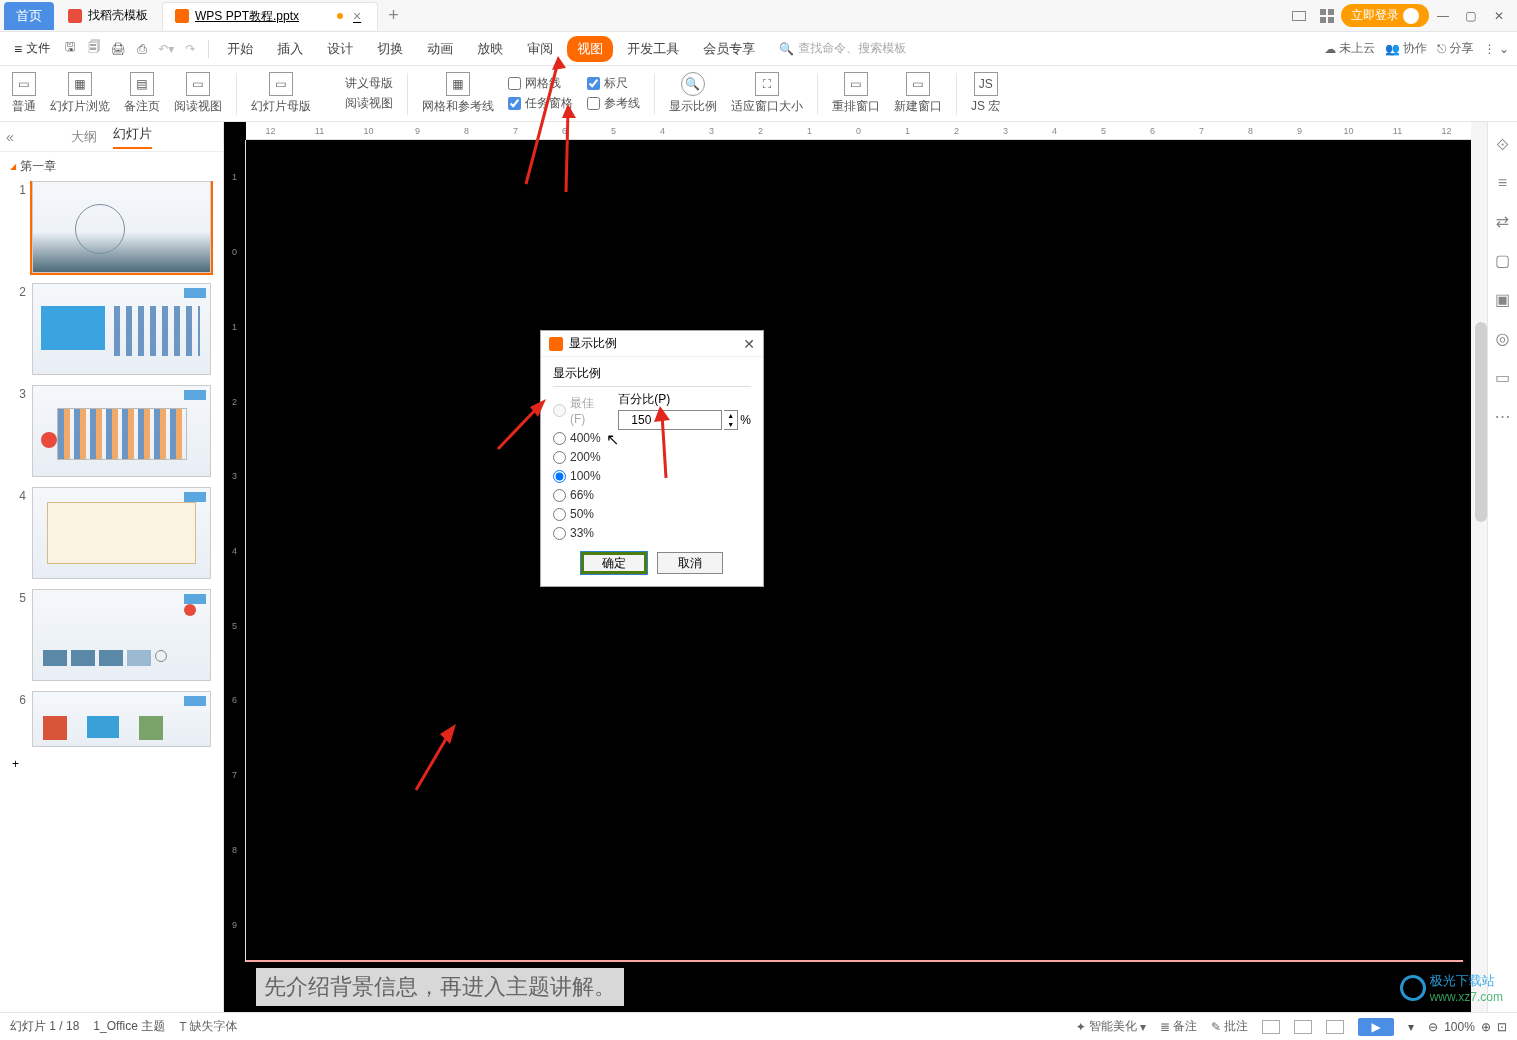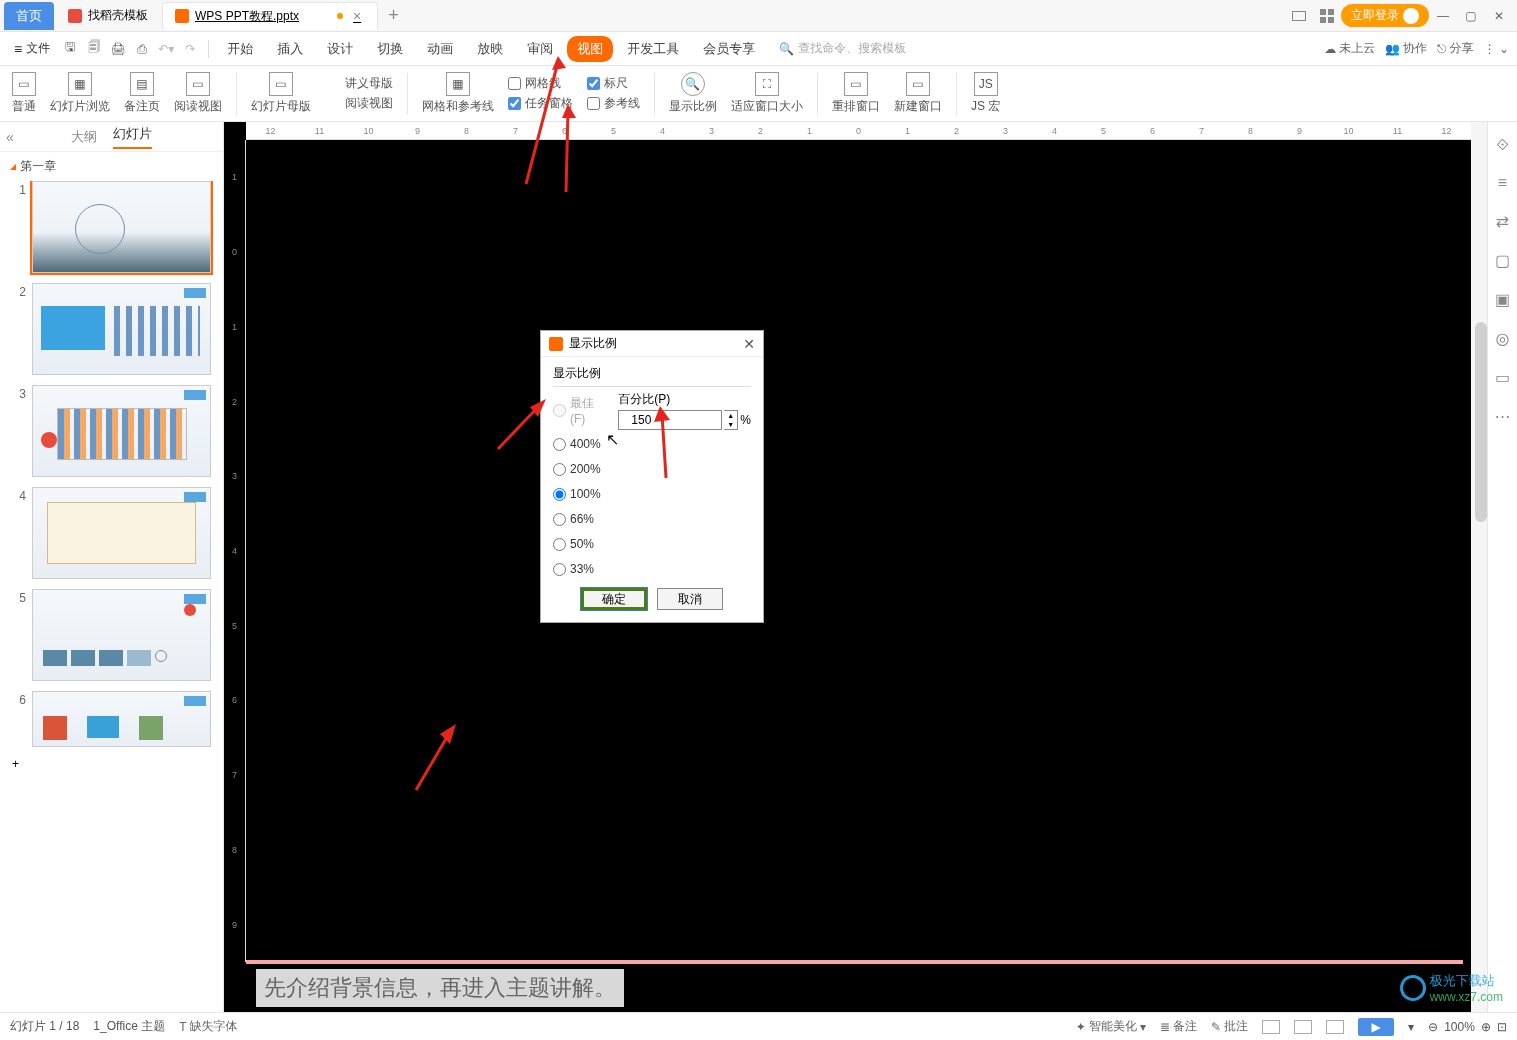--- a/index.html
+++ b/index.html
@@ -70,21 +70,21 @@
 .canvas { position:absolute; top:100px; left:112px; width:820px; height:465px; background:linear-gradient(180deg,#f2f6f8 0%,#eaf0f3 55%,#dbe5ea 100%); box-shadow:0 2px 10px rgba(0,0,0,.15);}
 .canvas .mtn { position:absolute; bottom:0; left:0; right:0; height:160px; }
 .canvas .mtn path{ fill:#5c7888; opacity:.75;}
 .canvas .mtn2 path{ fill:#3f5766; opacity:.85;}
 .canvas .bigring { position:absolute; top:56px; left:380px; width:280px; height:280px; border:1px solid #6b8291; border-radius:50%;}
 .canvas .ttl { position:absolute; top:140px; left:522px; font-size:26px; color:#455a66; letter-spacing:3px;}
 .canvas .clouds { position:absolute; top:170px; right:56px; }
 .canvas .clouds svg { width:100px; height:42px;}
 .canvas .birds { position:absolute; top:104px; right:146px; font-size:12px; color:#89a0ab; letter-spacing:6px;}
 .canvas .al { position:absolute; top:6px; left:6px; background:#fff; border:1px solid #7ebf5f; color:#7ebf5f; font-size:10px; padding:0 4px; border-radius:3px;}
-.notes { position:absolute; left:22px; right:24px; bottom:0; height:52px; border-top:4px solid #fca5a5; display:flex; align-items:center; padding:0 10px;}
+.notes { position:absolute; left:22px; right:24px; bottom:0; height:52px; border-top:2px solid #fca5a5; display:flex; align-items:center; padding:0 10px;}
 .notes .nt { background:#d8d8d8; color:#666; font-size:22px; padding:4px 8px;}
 
 
 .rightrail { width:30px; border-left:1px solid #e5e5e5; display:flex; flex-direction:column; align-items:center; gap:20px; padding-top:14px; color:#888;}
 .rightrail .ri { cursor:pointer; font-size:16px;}
 
 
 .status { height:28px; border-top:1px solid #e5e5e5; display:flex; align-items:center; padding:0 10px; font-size:12px; color:#555; gap:14px;}
 .status .sp { flex:1;}
 .status .sbtn { display:flex; align-items:center; gap:3px; cursor:pointer; color:#666;}
@@ -93,21 +93,21 @@
 .status .vbtn { width:18px;height:14px;border:1px solid #aaa; cursor:pointer;}
 
 
 .dialog { position:absolute; top:330px; left:540px; width:224px; background:#fff; border:1px solid #aaa; box-shadow:0 4px 16px rgba(0,0,0,.3); font-size:12px;}
 .dialog .dh { height:26px; background:#fff; display:flex; align-items:center; padding:0 8px; border-bottom:1px solid #eee; gap:6px;}
 .dialog .dh .dico { width:14px;height:14px;background:#ff6a00;border-radius:2px;}
 .dialog .dh .dclose { margin-left:auto; cursor:pointer; font-size:14px; color:#555;}
 .dialog .db { padding:8px 12px 12px;}
 .dialog .dgtitle { margin-bottom:4px; border-bottom:1px solid #ddd; padding-bottom:4px;}
 .dialog .row { display:flex; gap:14px;}
-.dialog .opts { display:flex; flex-direction:column; gap:11px; margin-top:4px;}
+.dialog .opts { display:flex; flex-direction:column; gap:5px; margin-top:4px;}
 .dialog .opts label { display:flex; align-items:center; gap:4px; color:#333;}
 .dialog .opts label.dis { color:#aaa;}
 .dialog .pct { display:flex; flex-direction:column; gap:2px; margin-top:0;}
 .dialog .pin { display:flex; align-items:center; gap:2px;}
 .dialog .pin input { width:104px; height:20px; border:1px solid #888; padding:0 12px; font-size:12px;}
 .dialog .pin .spin { width:14px;height:20px;border:1px solid #888;border-left:none;display:flex;flex-direction:column;font-size:7px;align-items:center;justify-content:space-around;cursor:pointer;}
 .dialog .foot { display:flex; gap:10px; justify-content:center; margin-top:12px;}
 .dialog .foot button { width:66px; height:22px; border:1px solid #888; background:#f4f4f4; cursor:pointer; font-size:12px;}
 .dialog .foot button.ok { border:3px solid #4d7c0f; outline:1px solid #2f7fd4;}
 

